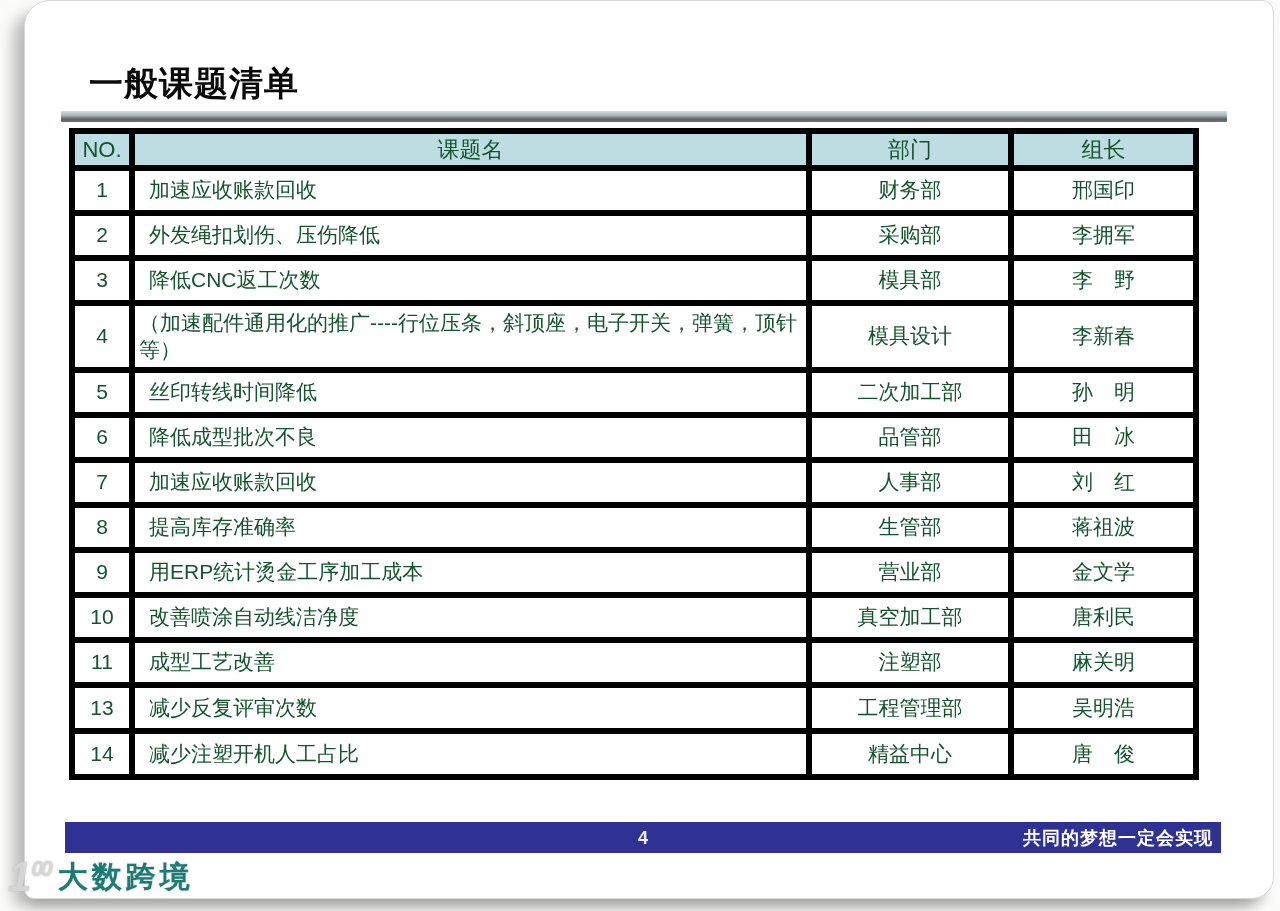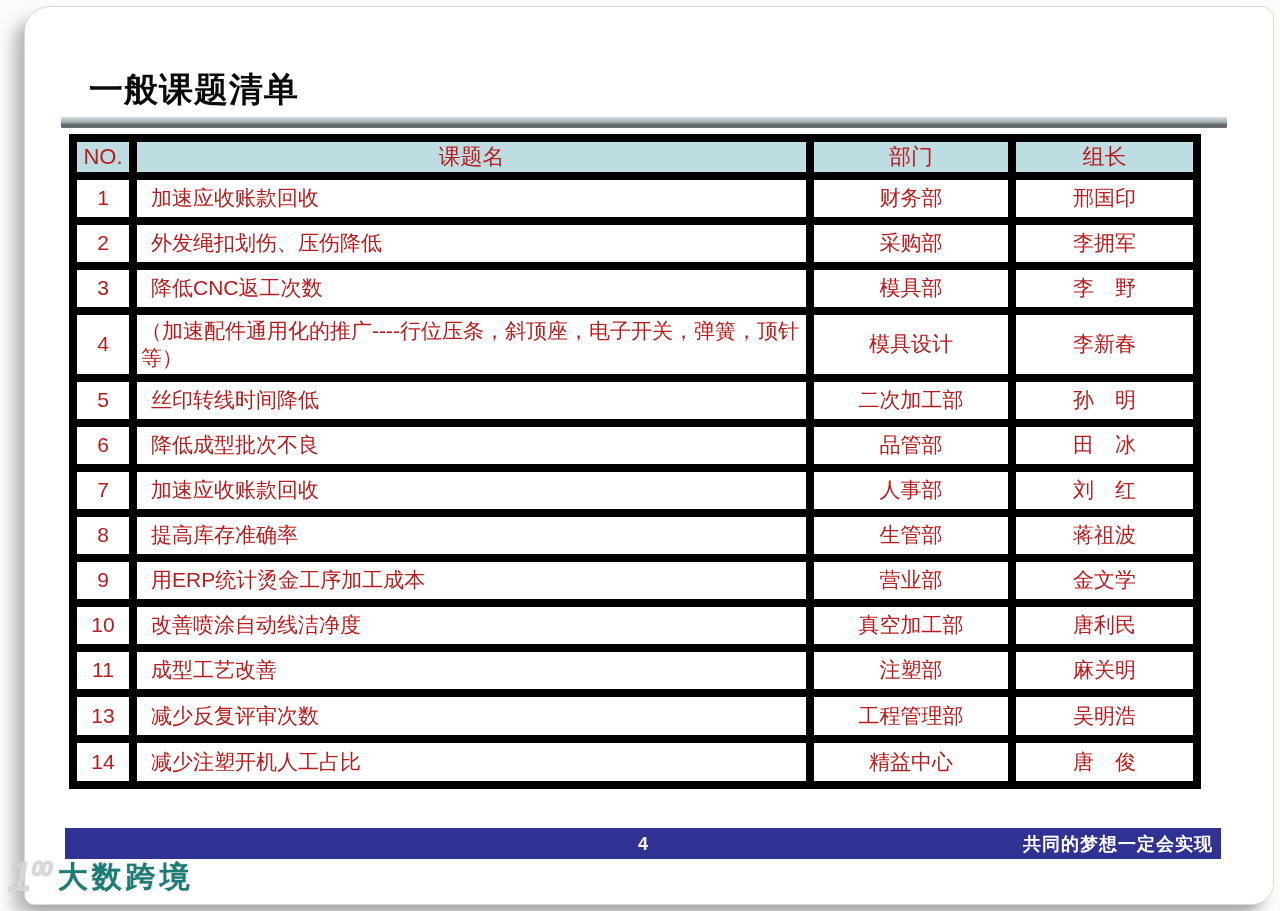--- a/index.html
+++ b/index.html
@@ -7,21 +7,21 @@
     width: 1280px; height: 911px;
     background: #fbfbfa;
     font-family: "Liberation Sans", "DejaVu Sans", sans-serif;
     overflow: hidden;
   }
   .stage { position: relative; width: 1280px; height: 911px; }
 
   
   .slide-page {
     position: absolute;
-    left: 24px; top: 6px;
+    left: 24px; top: 0;
     width: 1250px; height: 899px;
     background: #ffffff;
     border: 1px solid #d8d8d8;
     border-radius: 26px 12px 22px 10px;
     box-shadow: -14px 10px 14px -3px rgba(110,110,110,0.45),
                 -2px 16px 12px -8px rgba(120,120,120,0.35);
   }
 
   .page-title {
     position: absolute;
@@ -45,22 +45,22 @@
     left: 44px; top: 127px;
   }
   table.projects-table {
     border-collapse: collapse;
     table-layout: fixed;
     width: 1124px;
     border: 3px solid #000;
   }
   table.projects-table th,
   table.projects-table td {
-    border: 8px solid #000000;
-    color: #b91c1c;
+    border: 6px solid #000000;
+    color: #14532d;
     overflow: hidden;
   }
   table.projects-table th {
     background: #bedde3;
     height: 37px;
     font-weight: 400;
     font-size: 22px;
     text-align: center;
   }
   table.projects-table td {

